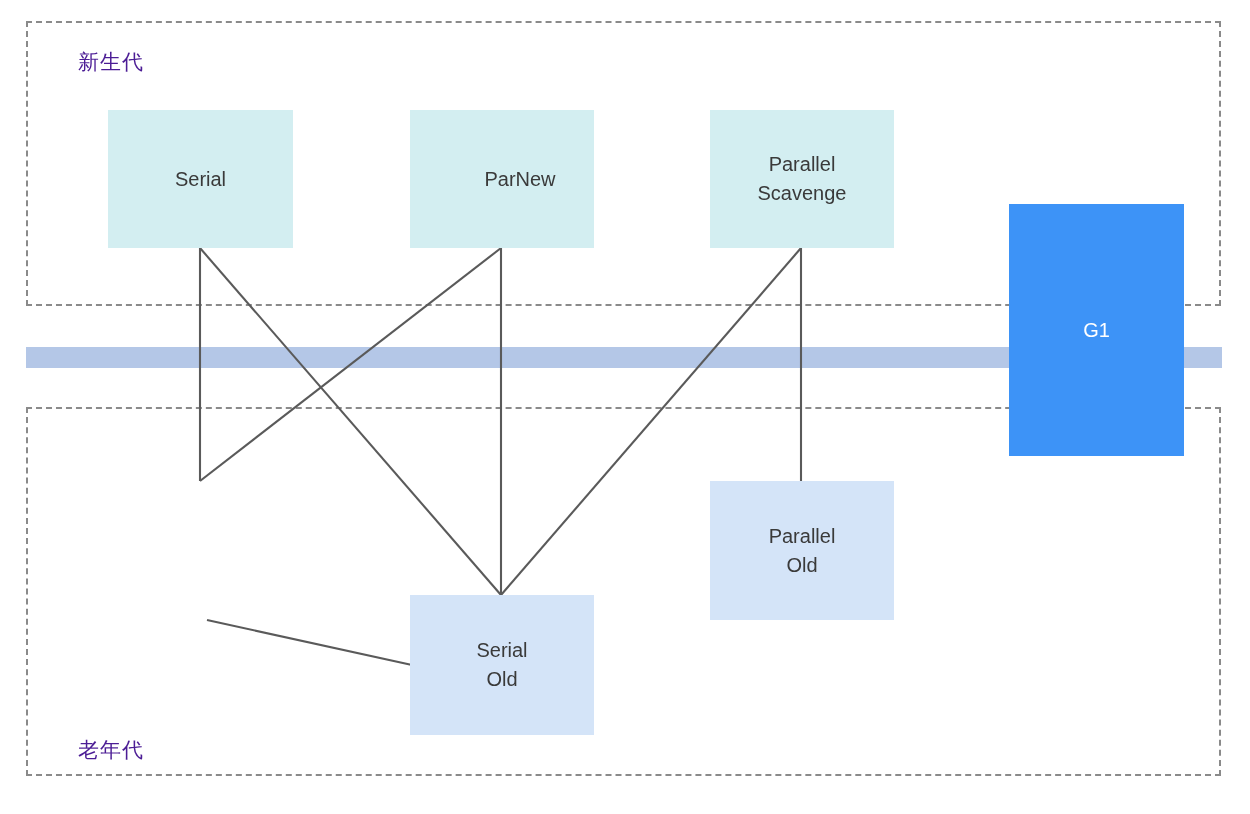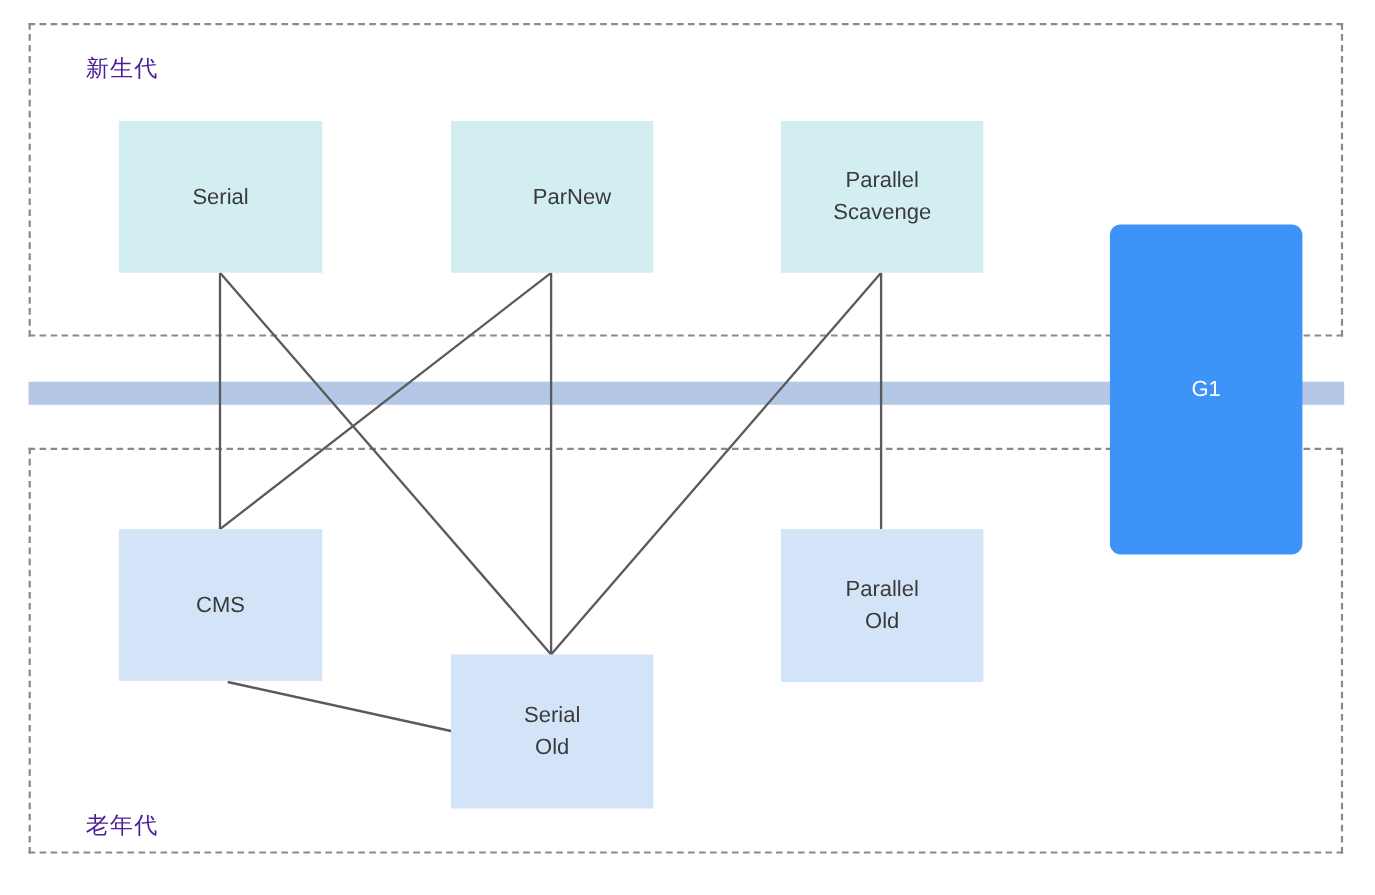--- a/index.html
+++ b/index.html
@@ -100,21 +100,21 @@
     background: #3d93f7;
     color: #ffffff;
   }
 
   #box-serial          { left: 108px; top: 110px; width: 185px; height: 138px; }
   #box-parnew          { left: 410px; top: 110px; width: 184px; height: 138px; padding-left: 36px; }
   #box-parallel-scav   { left: 710px; top: 110px; width: 184px; height: 138px; }
   #box-cms             { left: 108px; top: 481px; width: 185px; height: 138px; }
   #box-parallel-old    { left: 710px; top: 481px; width: 184px; height: 139px; }
   #box-serial-old      { left: 410px; top: 595px; width: 184px; height: 140px; }
-  #box-g1              { left: 1009px; top: 204px; width: 175px; height: 300px; border-radius: 10px; }
+  #box-g1              { left: 1009px; top: 204px; width: 175px; height: 252px; }
 
   .box-text {
     white-space: pre-line;
   }
 </style>
 </head>
 <body>
 
 <div id="canvas">
 
@@ -151,23 +151,20 @@
 
   <div class="collector young" id="box-parnew">
     <span class="box-text">ParNew</span>
   </div>
 
   <div class="collector young" id="box-parallel-scav">
     <span class="box-text">Parallel
 Scavenge</span>
   </div>
 
-  <div class="collector old" id="box-cms">
-    <span class="box-text">CMS</span>
-  </div>
 
   <div class="collector old" id="box-parallel-old">
     <span class="box-text">Parallel
 Old</span>
   </div>
 
   <div class="collector old" id="box-serial-old">
     <span class="box-text">Serial
 Old</span>
   </div>

